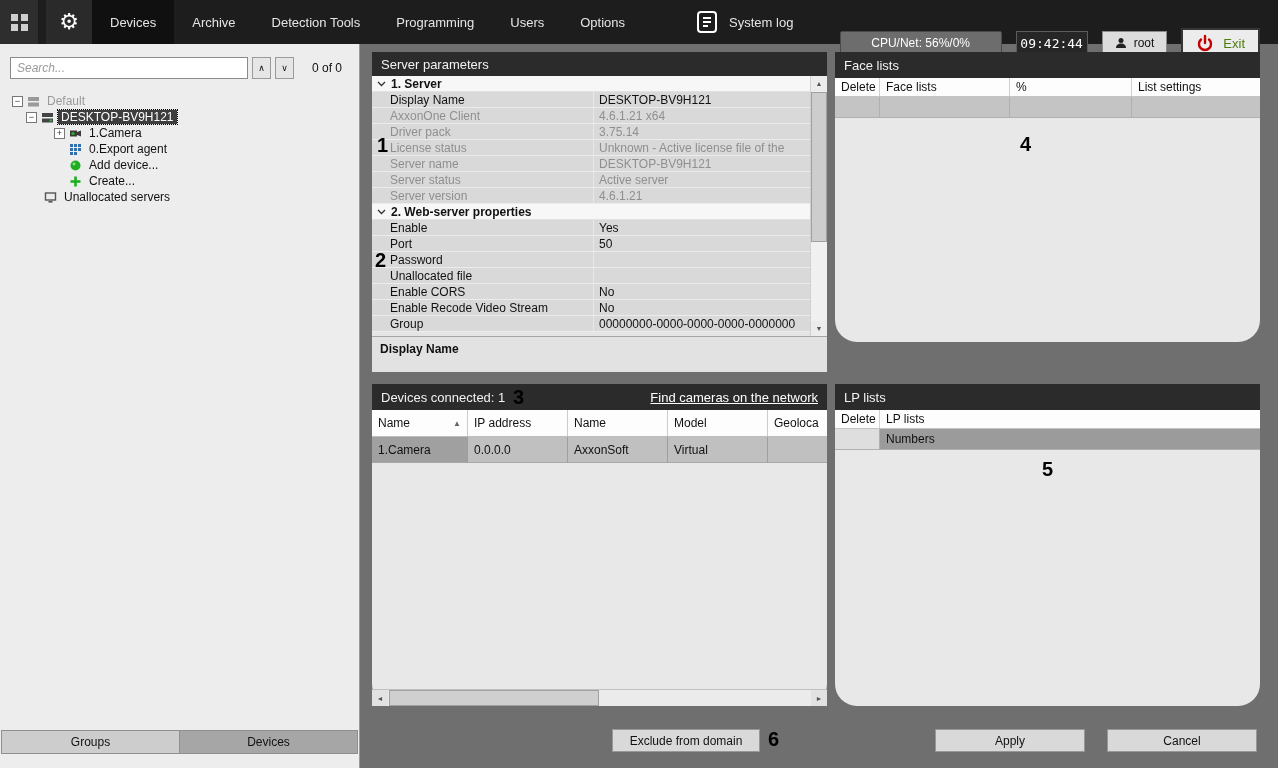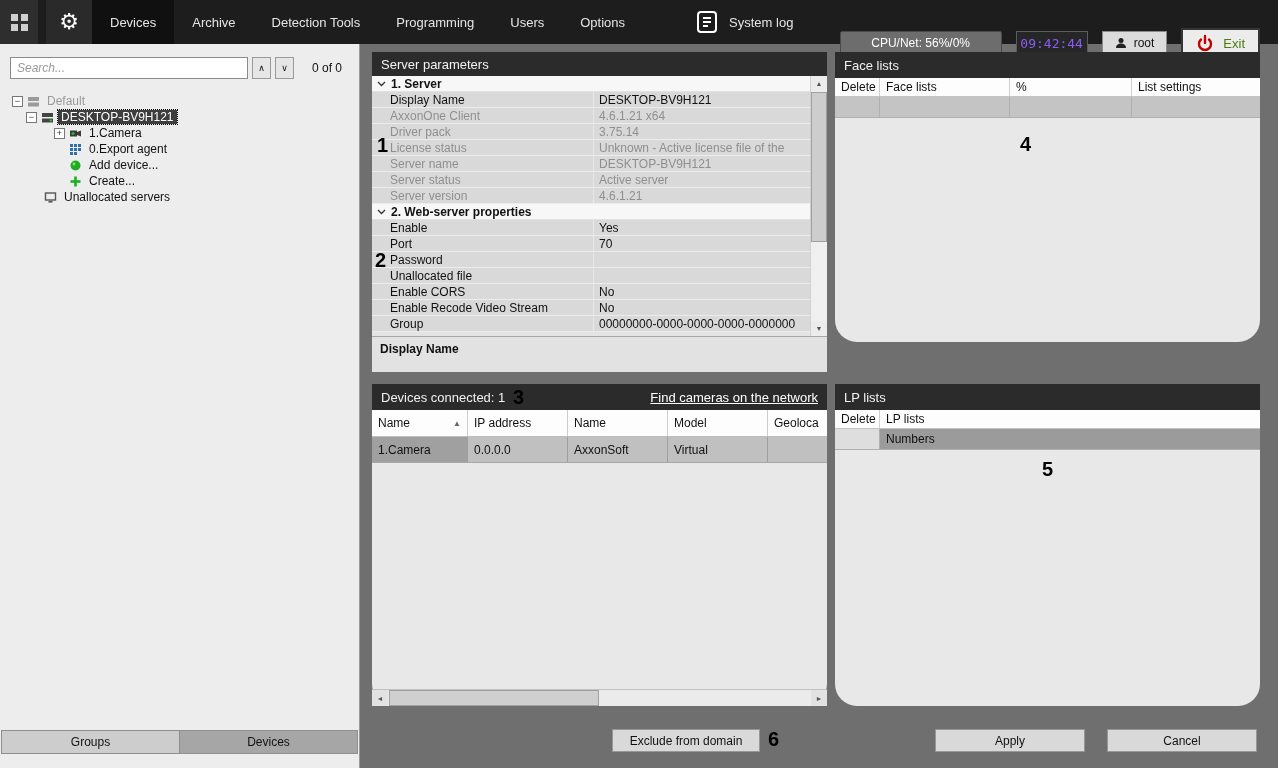--- a/index.html
+++ b/index.html
@@ -15,21 +15,21 @@
   .grid-glyph i { width:7px; height:7px; background:#cfcfcf; }
   .gear-btn { width:46px; background:#2a2a2a; display:flex; align-items:center; justify-content:center; cursor:pointer; }
   .gear { font-size:22px; color:#fff; line-height:1; }
   .tab { padding:0 18px; display:flex; align-items:center; font-size:13px; cursor:pointer; }
   .tab.active { background:#101010; }
   .syslog { margin-left:38px; display:flex; align-items:center; gap:10px; padding:0 14px; cursor:pointer; }
   .syslog span { font-size:13px; }
   .top-right { margin-left:auto; display:flex; align-items:center; gap:14px; padding-right:18px;margin-top:42px; }
   .cpu-btn { width:162px; height:24px; background:#6d6d6d; border:1px solid #4a4a4a; border-radius:2px;
              color:#fff; display:flex; align-items:center; justify-content:center; cursor:pointer; }
-  .clock { width:72px; height:24px; background:#262626; border:1px solid #5c5c5c; color:#8b5cf6;
+  .clock { width:72px; height:24px; background:#262626; border:1px solid #5c5c5c; color:#ffffff;
            font-family:"DejaVu Sans Mono",monospace; font-size:13px; display:flex; align-items:center; justify-content:center; }
   .root-btn { height:24px; background:#dcdcdc; border:1px solid #8a8a8a; color:#111; padding:0 12px;
               display:flex; align-items:center; gap:7px; cursor:pointer; }
   .exit-btn { height:30px; background:#ececec; border:2px solid #353535; color:#4d7c0f; padding:0 13px;
               display:flex; align-items:center; gap:9px; font-size:13px; cursor:pointer; }
 
   
   .sidebar { position:absolute; left:0; top:44px; width:360px; height:724px; background:#ededed; border-right:1px solid #9a9a9a; }
   .search-row { display:flex; align-items:center; padding:13px 10px 6px 10px; gap:4px; }
   .search-input { width:238px; height:22px; border:1px solid #8a8a8a; background:#fff; padding:0 6px; font-size:12px; font-family:inherit; }
@@ -301,21 +301,21 @@
         <polyline points="1,1 4.5,4.5 8,1" fill="none" stroke="#333" stroke-width="1.3"></polyline>
       </svg>
       <span>2. Web-server properties</span>
     </div>
     <div class="pg-row">
       <div class="pg-name">Enable</div>
       <div class="pg-val">Yes</div>
     </div>
     <div class="pg-row">
       <div class="pg-name">Port</div>
-      <div class="pg-val">70</div>
+      <div class="pg-val">50</div>
     </div>
     <div class="pg-row">
       <div class="pg-name">Password</div>
       <div class="pg-val"></div>
     </div>
     <div class="pg-row">
       <div class="pg-name">Unallocated file</div>
       <div class="pg-val"></div>
     </div>
     <div class="pg-row">

